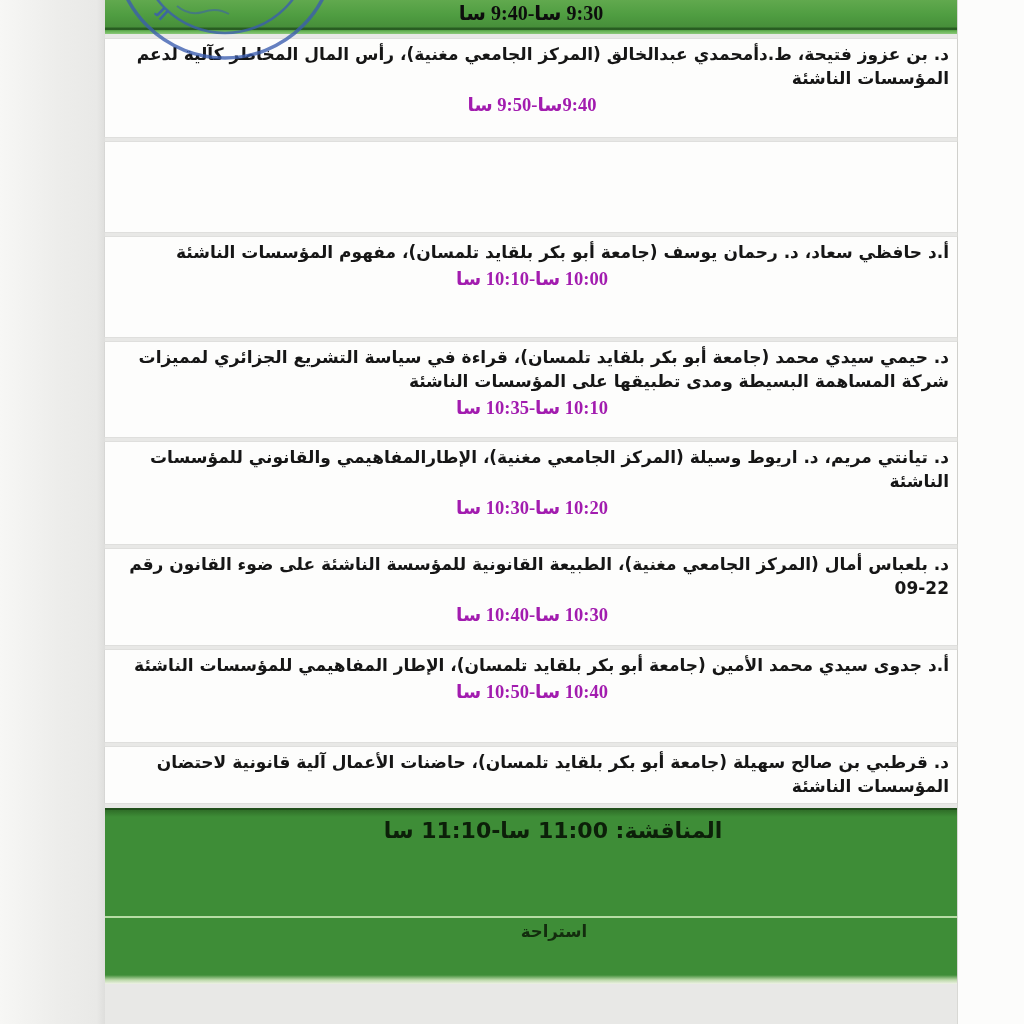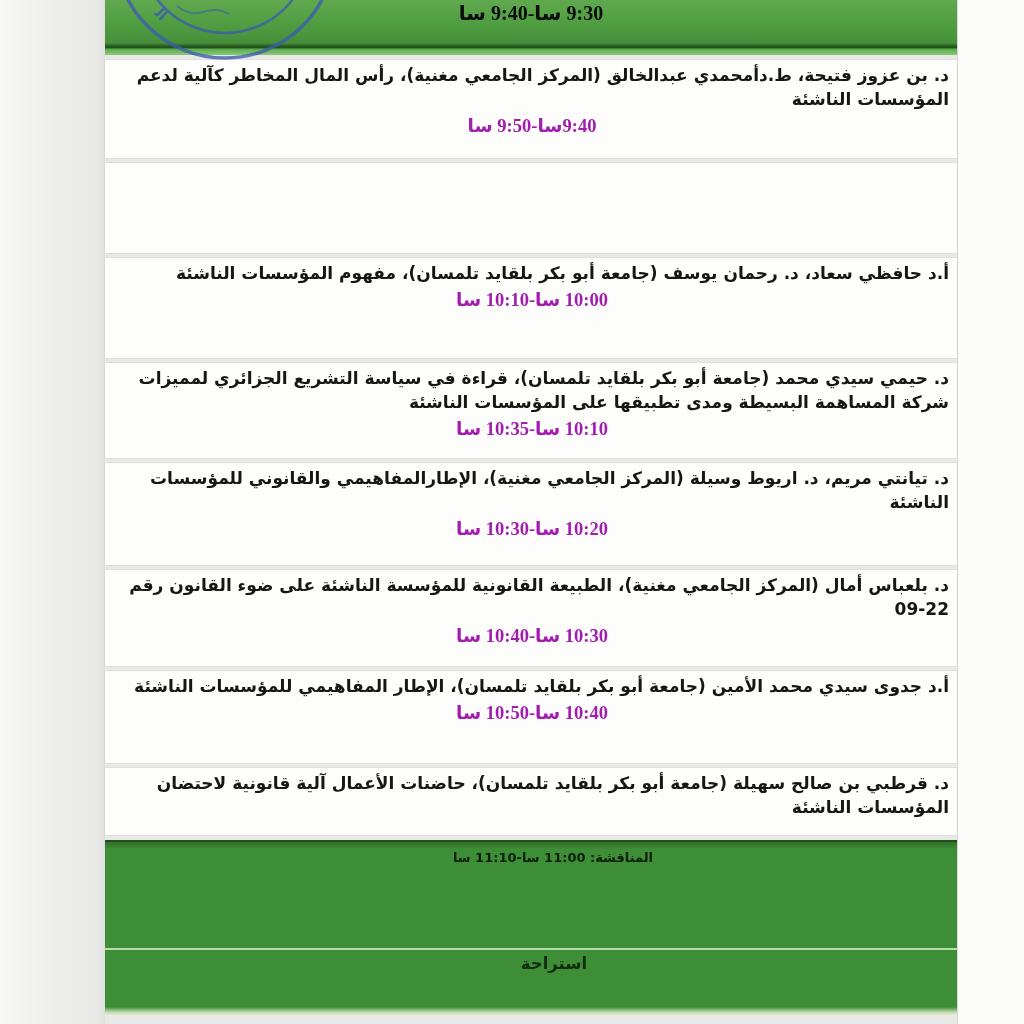--- a/index.html
+++ b/index.html
@@ -9,45 +9,45 @@
   
   .margin-left{position:absolute;left:0;top:0;width:105px;height:1024px;
     background:linear-gradient(90deg,#f7f7f5 0%,#ededeb 55%,#e9e9e7 92%,#dededc 100%);}
   .margin-right{position:absolute;right:0;top:0;width:66px;height:1024px;background:#fcfcfb;}
 
   
   .content{position:absolute;left:105px;top:0;width:853px;height:1024px;
     background:#e8e8e6;border-right:1px solid #d8d8d4;}
 
   
-  .band-top{position:relative;width:100%;height:55px;
+  .band-top{position:relative;width:100%;height:34px;
     background:linear-gradient(180deg,#61a94e 0%,#4f9d41 45%,#478f3a 78%,#1c4a18 86%,#5fae4e 90%,#8bc879 100%);}
   .band-time{position:absolute;top:1px;left:0;width:100%;text-align:center;
     font-family:"Liberation Serif","DejaVu Sans",serif;font-weight:bold;font-size:20px;color:#0d0d0d;}
 
   
   .row{position:relative;width:100%;margin-top:5px;background:#fdfdfc;
-    box-shadow:0 0 1px rgba(0,0,0,.22);padding:3px 8px 16px 10px;}
+    box-shadow:0 0 1px rgba(0,0,0,.22);padding:3px 8px 5px 10px;}
   .row:nth-of-type(1){min-height:93px;}
   .row:nth-of-type(2){min-height:98px;}
   .row:nth-of-type(3){min-height:90px;}
   .row:nth-of-type(4){min-height:100px;}
   .row:nth-of-type(5){min-height:95px;}
   .row:nth-of-type(6){min-height:102px;}
   .row:nth-of-type(7){min-height:96px;}
   .row:nth-of-type(8){min-height:92px;}
   .row-text{font-size:17px;font-weight:bold;color:#161616;line-height:1.42;text-align:right;}
   .row-time{margin-top:4px;text-align:center;font-family:"Liberation Serif","DejaVu Sans",serif;
     font-weight:bold;font-size:18.5px;color:#a21caf;}
 
   
   .band-bottom{position:relative;width:100%;height:176px;margin-top:5px;
     background:linear-gradient(180deg,#2f6e28 0%,#3e8d37 4%,#3e8d37 100%);
     border-top:2px solid #204f1b;}
-  .disc{padding-top:8px;text-align:center;font-weight:bold;font-size:13px;color:#0c1f09;
+  .disc{padding-top:8px;text-align:center;font-weight:bold;font-size:22px;color:#0c1f09;
     font-family:"DejaVu Sans",sans-serif;margin-left:44px;}
   .thin-line{position:absolute;top:106px;left:0;width:100%;height:2px;background:#cdeab8;opacity:.85;}
   .break-label{position:absolute;top:112px;left:0;width:100%;text-align:center;
     font-weight:bold;font-size:16.5px;color:#132c0e;padding-left:46px;}
   .band-bottom-edge{position:absolute;bottom:0;left:0;width:100%;height:9px;
     background:linear-gradient(180deg,rgba(255,255,255,0) 0%,#bcd9a9 55%,#eef2e6 100%);}
 
   
   .stamp{position:absolute;left:2px;top:0;width:250px;height:122px;overflow:visible;pointer-events:none;}
 </style>

